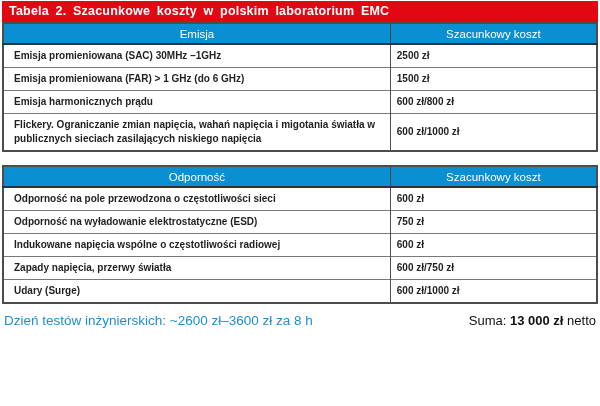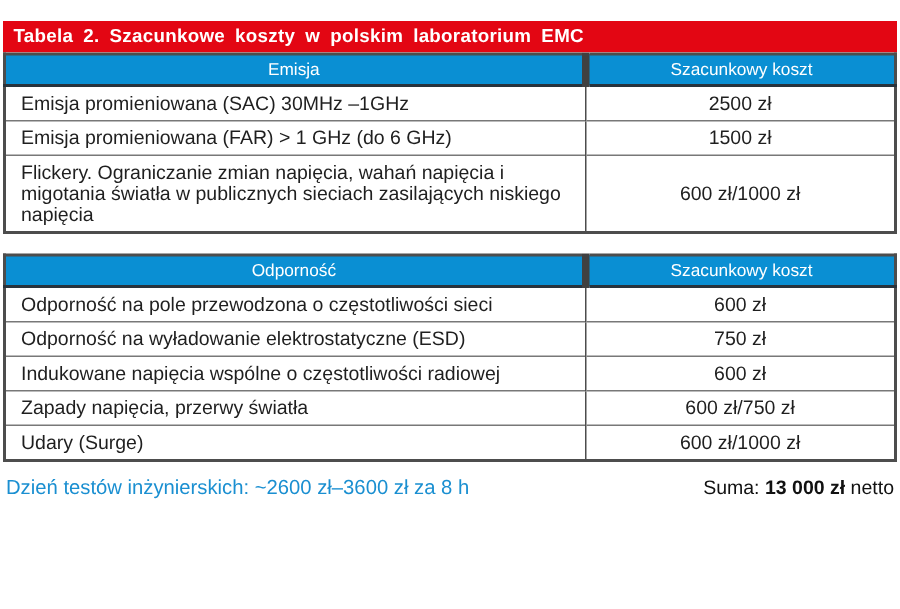--- a/index.html
+++ b/index.html
@@ -5,21 +5,21 @@
   * { margin: 0; padding: 0; box-sizing: border-box; }
   html, body { background: #ffffff; }
   body {
     width: 600px;
     height: 406px;
     font-family: "Liberation Sans", sans-serif;
     color: #2b2b2b;
     position: relative;
     overflow: hidden;
   }
-  .page { width: 600px; height: 406px; padding: 14px 2px 0 2px; }
+  .page { width: 600px; height: 406px; padding: 1px 2px 0 2px; }
 
   
   .title-bar {
     background: #e30613;
     color: #ffffff;
     font-weight: bold;
     font-size: 12.5px;
     height: 21px;
     line-height: 21px;
     padding-left: 7px;
@@ -39,41 +39,41 @@
   table.cost-table col.c-cost  { width: 34.8%; }
 
   table.cost-table th {
     background: #0a8fd3;
     color: #ffffff;
     font-weight: normal;
     font-size: 11.5px;
     height: 21px;
     text-align: center;
     border-bottom: 2px solid #28333c;
-    border-right: 5px solid #404040;
+    border-right: 1px solid #404040;
   }
   table.cost-table th:last-child { border-right: none; }
 
   table.cost-table td {
-    font-size: 13px;
+    font-size: 10px;
     color: #1f1f1f;
     border-top: 1px solid #787878;
     vertical-align: middle;
     height: 21px;
     line-height: 14px;
+    font-weight: bold;
   }
   table.cost-table tr:first-child td,
   table.cost-table thead + tbody tr:first-child td { border-top: none; }
   td.cell-label {
     padding: 4px 14px 4px 10px;
     border-right: 1px solid #4d4d4d;
     text-align: left;
   }
   td.cell-cost {
-    text-align: center;
     padding: 4px 6px;
   }
 
   .gap { height: 13px; }
 
   
   .footer {
     margin-top: 9px;
     display: flex;
     justify-content: space-between;
@@ -113,20 +113,24 @@
     <tbody>
       <tr>
         <td class="cell-label">Emisja promieniowana (SAC) 30MHz –1GHz</td>
         <td class="cell-cost">2500 zł</td>
       </tr>
       <tr>
         <td class="cell-label">Emisja promieniowana (FAR) &gt; 1 GHz (do 6 GHz)</td>
         <td class="cell-cost">1500 zł</td>
       </tr>
       <tr>
+        <td class="cell-label">Emisja harmonicznych prądu</td>
+        <td class="cell-cost">600 zł/800 zł</td>
+      </tr>
+      <tr>
         <td class="cell-label">Flickery. Ograniczanie zmian napięcia, wahań napięcia i migotania światła w publicznych sieciach zasilających niskiego napięcia</td>
         <td class="cell-cost">600 zł/1000 zł</td>
       </tr>
     </tbody>
   </table>
 
   <div class="gap"></div>
 
   <table class="cost-table">
     <colgroup>

